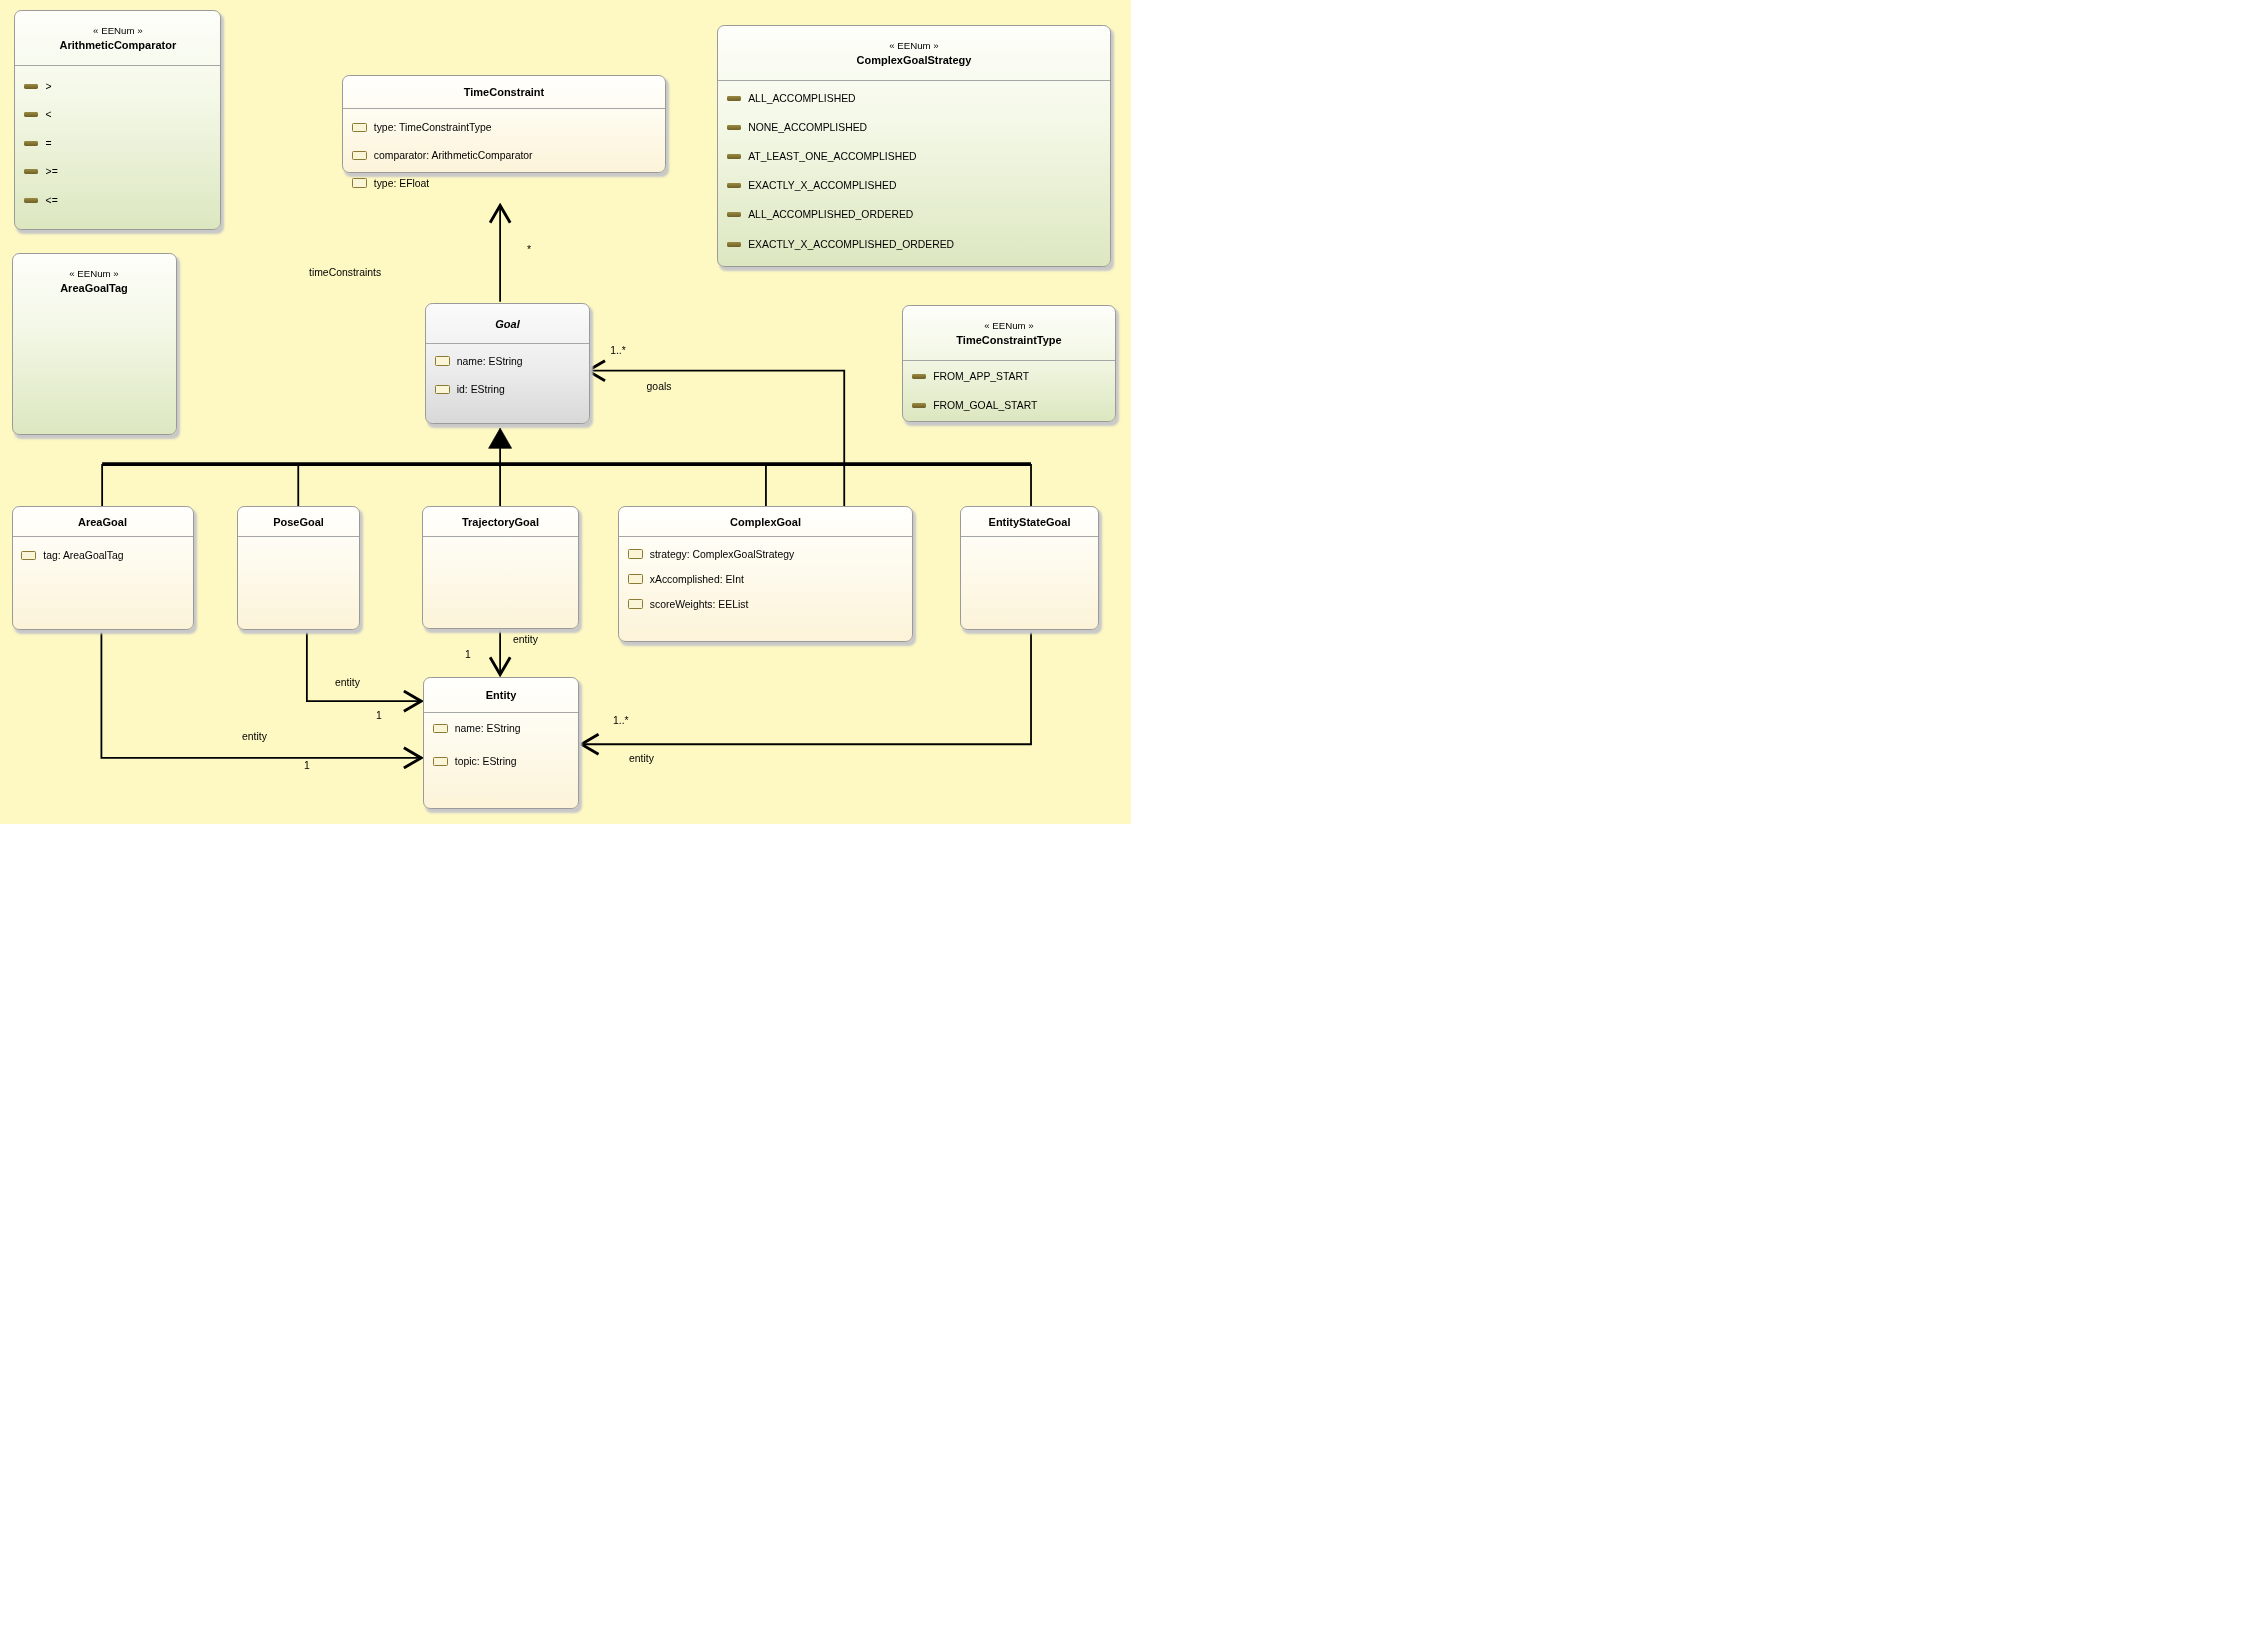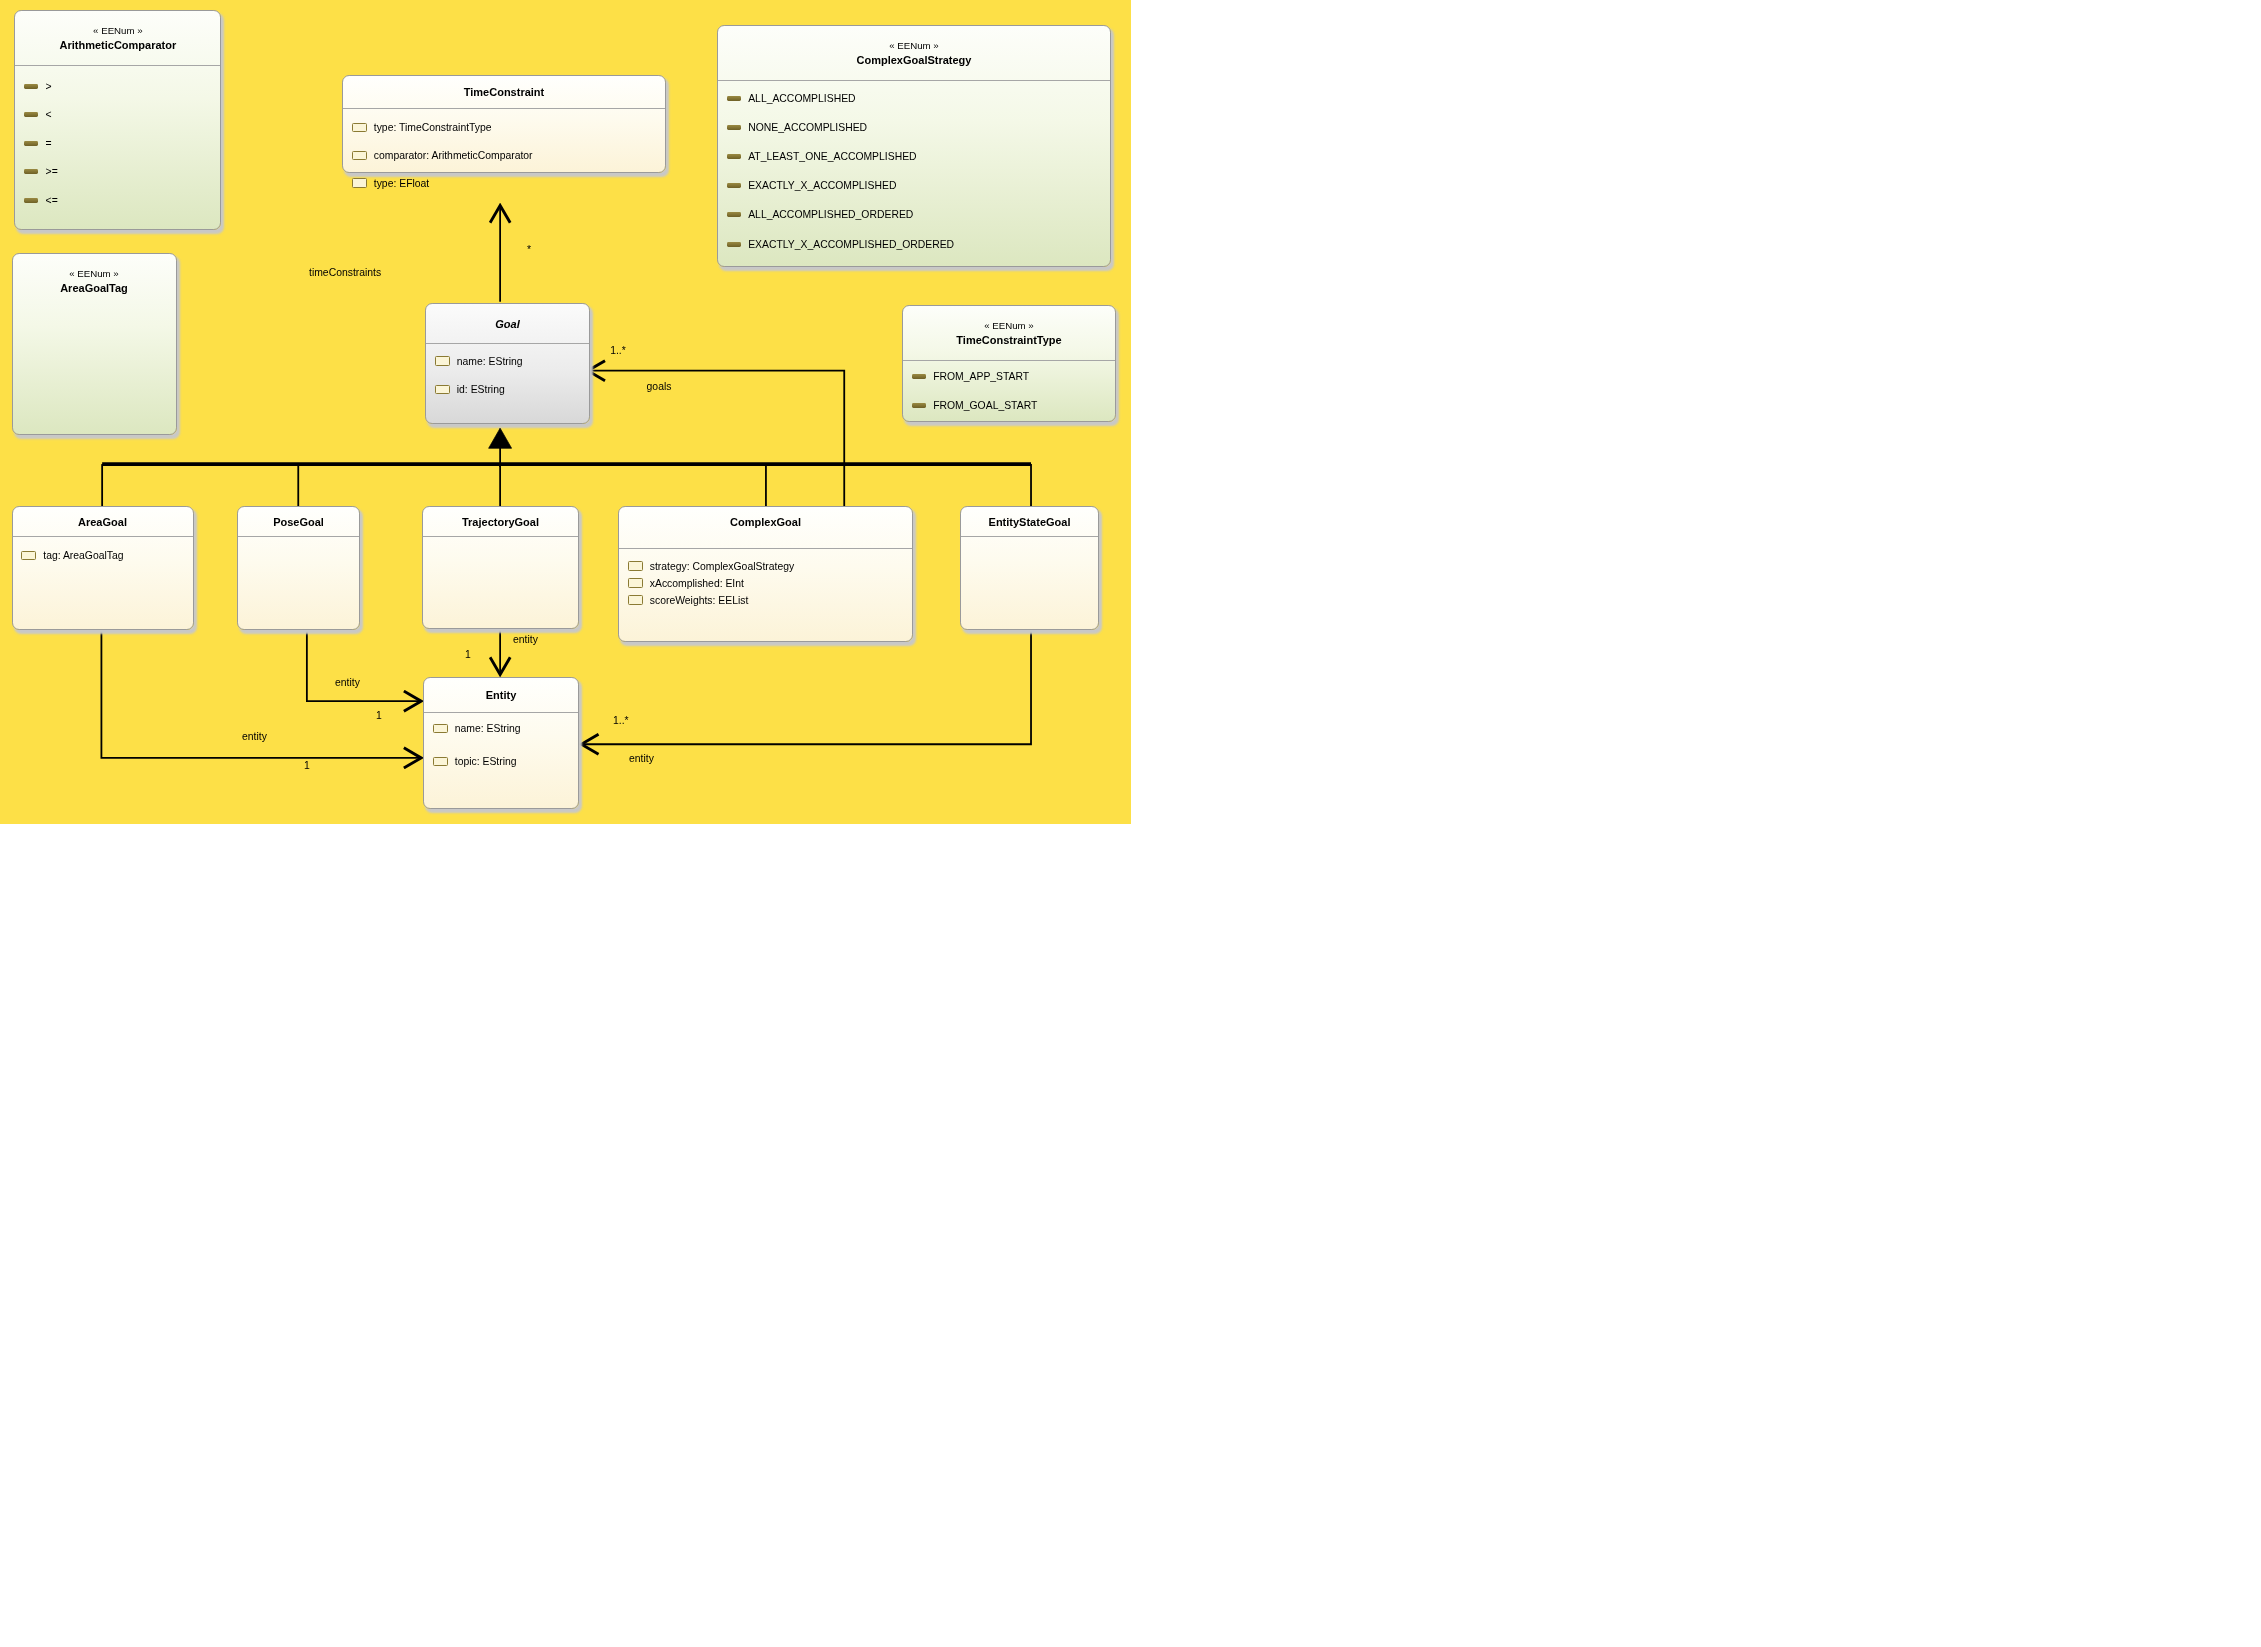--- a/index.html
+++ b/index.html
@@ -1,17 +1,17 @@
 <!DOCTYPE html>
 <html style="font-size:11.5px"><head>
 <meta charset="utf-8">
 <style>
   html,body{margin:0;padding:0;background:#ffffff;}
   #canvas{
-    position:relative;width:1131px;height:824px;background:#fde047;overflow:hidden;
+    position:relative;width:1131px;height:824px;background:#fef9c3;overflow:hidden;
     font-family:"Liberation Sans","DejaVu Sans",sans-serif;color:#000;
   }
   svg.edges{position:absolute;left:0;top:0;pointer-events:none;}
   .node{
     position:absolute;border:1.4px solid #9a9a9a;border-radius:7.2px;
     box-shadow:2.9px 3.6px 2.2px #c8c8c8;box-sizing:border-box;
     display:flex;flex-direction:column;
   }
   .enum{background:linear-gradient(to bottom,#fdfefa 0%,#f4f8e7 40%,#dce7c0 100%);}
   .cls{background:linear-gradient(to bottom,#fffffd 0%,#fefbee 45%,#fcf3d8 100%);}
@@ -218,21 +218,21 @@
     <div class="hdr" style="height:29px;">
       <div class="title">TrajectoryGoal</div>
     </div>
     <div class="body"></div>
   </div>
 
   <div class="node cls" style="left:618px;top:506px;width:295px;height:136px;">
     <div class="hdr" style="height:29px;">
       <div class="title">ComplexGoal</div>
     </div>
-    <div class="body" style="gap:0;padding-top:8.6px;margin-top:12px;">
+    <div class="body" style="gap:8px;padding-top:8.6px;">
       <div class="row">
           <span class="attr-icon"></span>
           <span class="row-label">strategy: ComplexGoalStrategy</span>
         </div>
       <div class="row">
           <span class="attr-icon"></span>
           <span class="row-label">xAccomplished: EInt</span>
         </div>
       <div class="row">
           <span class="attr-icon"></span>

